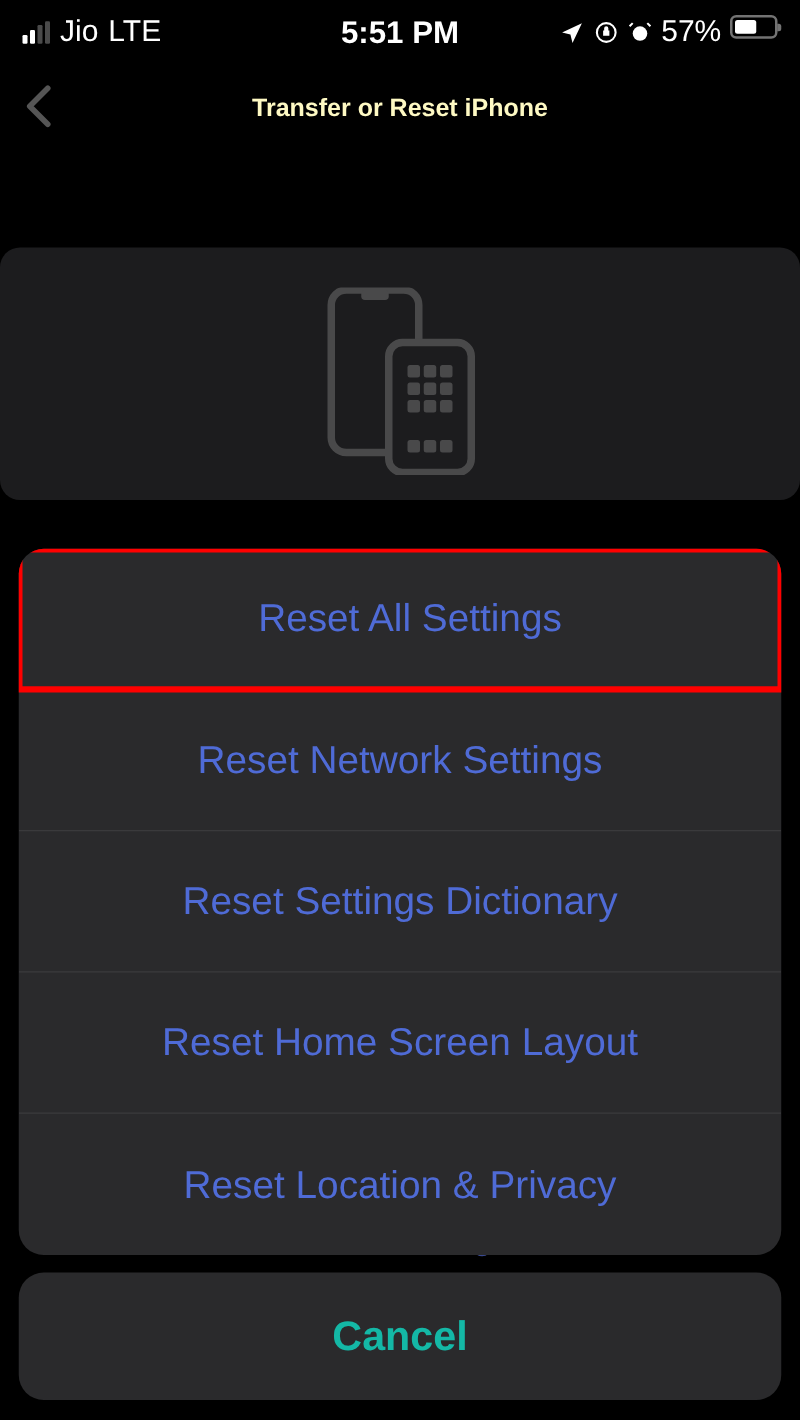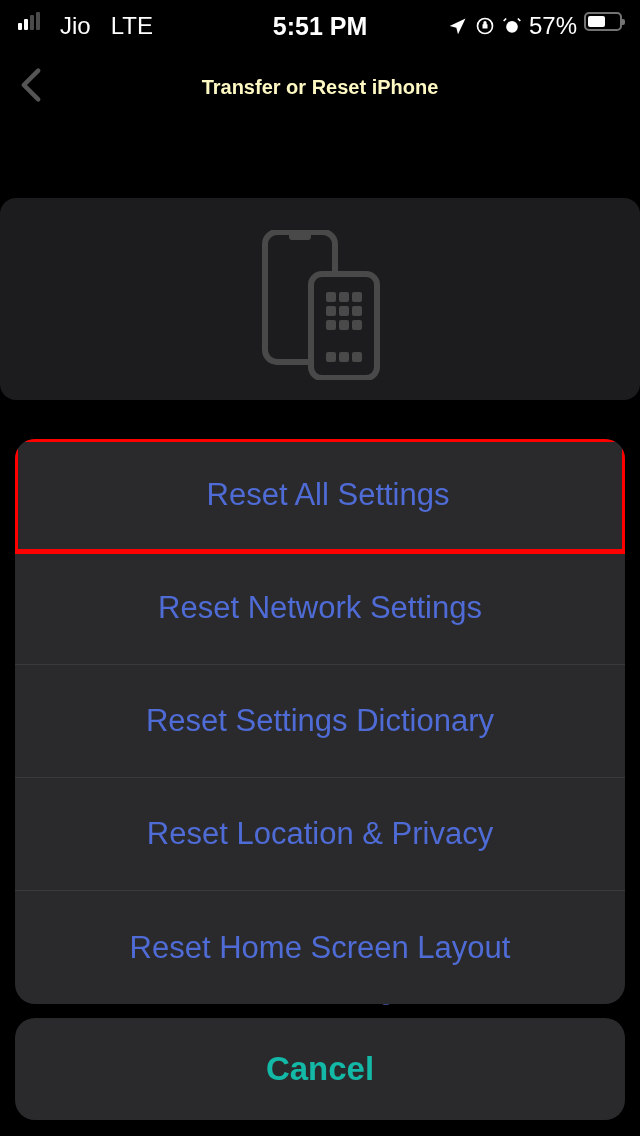--- a/index.html
+++ b/index.html
@@ -25,21 +25,22 @@
       align-items: center;
       justify-content: space-between;
       padding: 12px 18px 8px 18px;
       height: 48px;
       font-size: 24px;
       font-weight: 500;
     }
     
     .status-left {
       display: flex;
-      gap: 20px;
+      align-items: center;
+      gap: 8px;
     }
     
     .signal-bars {
       display: flex;
       align-items: flex-end;
       gap: 2px;
       height: 18px;
     }
     
     .signal-bar {
@@ -300,17 +301,17 @@
     </div>
   </div>
   <div class="bg-erase-text">Erase All Content and Settings</div>
 </div>
 
 <div class="action-sheet">
   <div class="action-sheet-options">
     <div class="action-sheet-option highlighted">Reset All Settings</div>
     <div class="action-sheet-option">Reset Network Settings</div>
     <div class="action-sheet-option">Reset Settings Dictionary</div>
+    <div class="action-sheet-option">Reset Home Screen Layout</div>
     <div class="action-sheet-option">Reset Location &amp; Privacy</div>
-    <div class="action-sheet-option">Reset Home Screen Layout</div>
   </div>
   <div class="cancel-button">Cancel</div>
 </div>
 
 </body></html>

